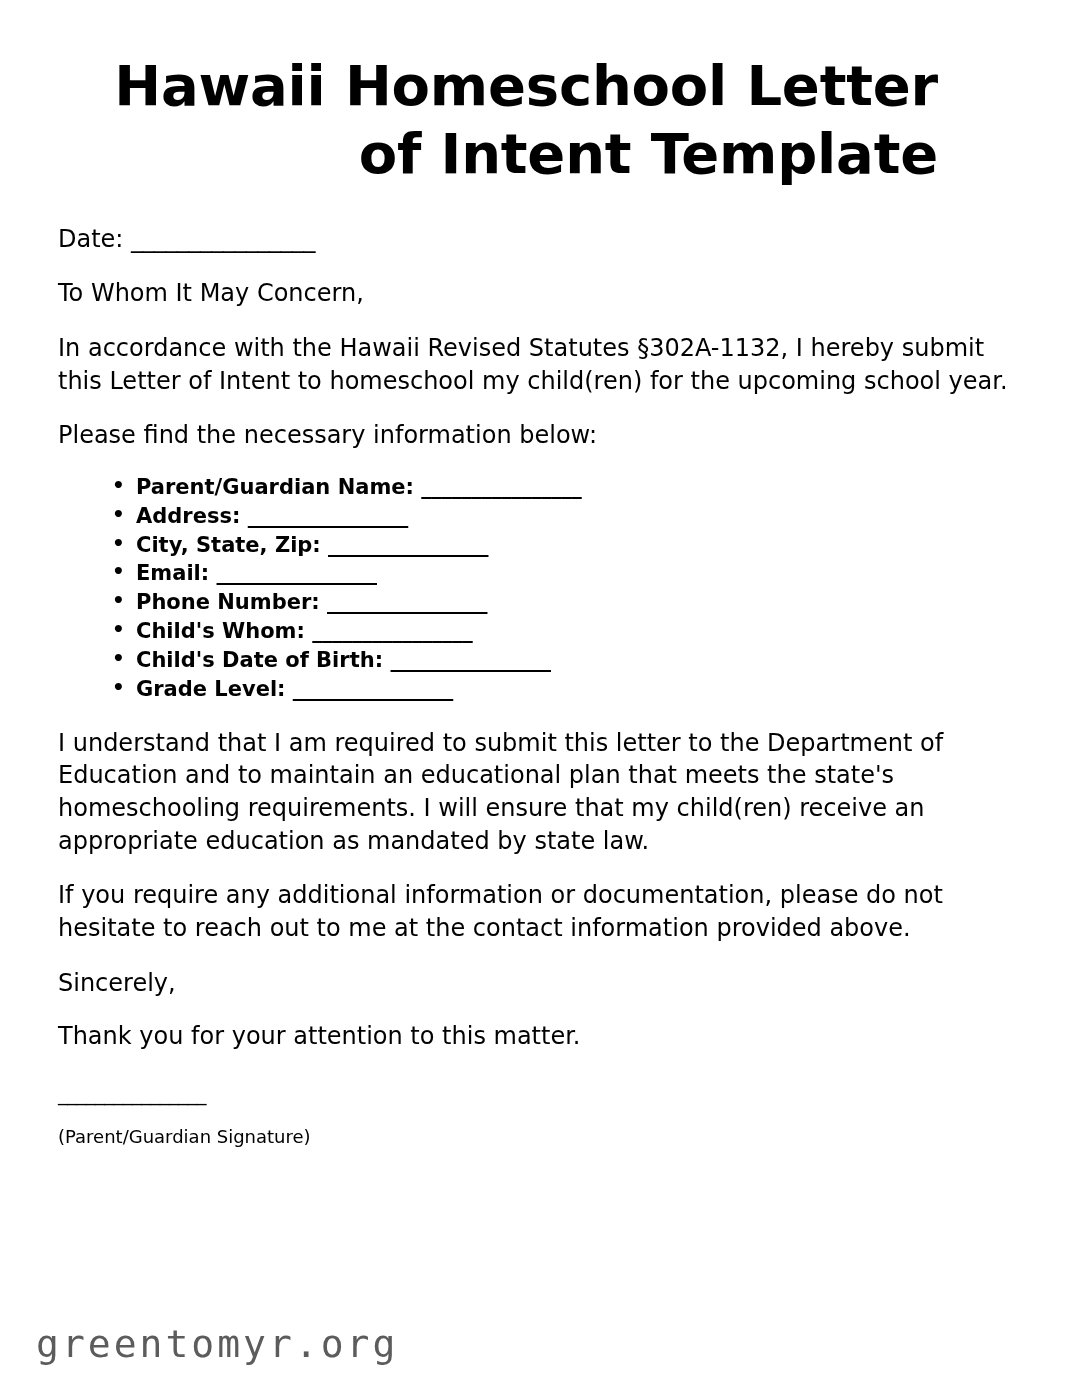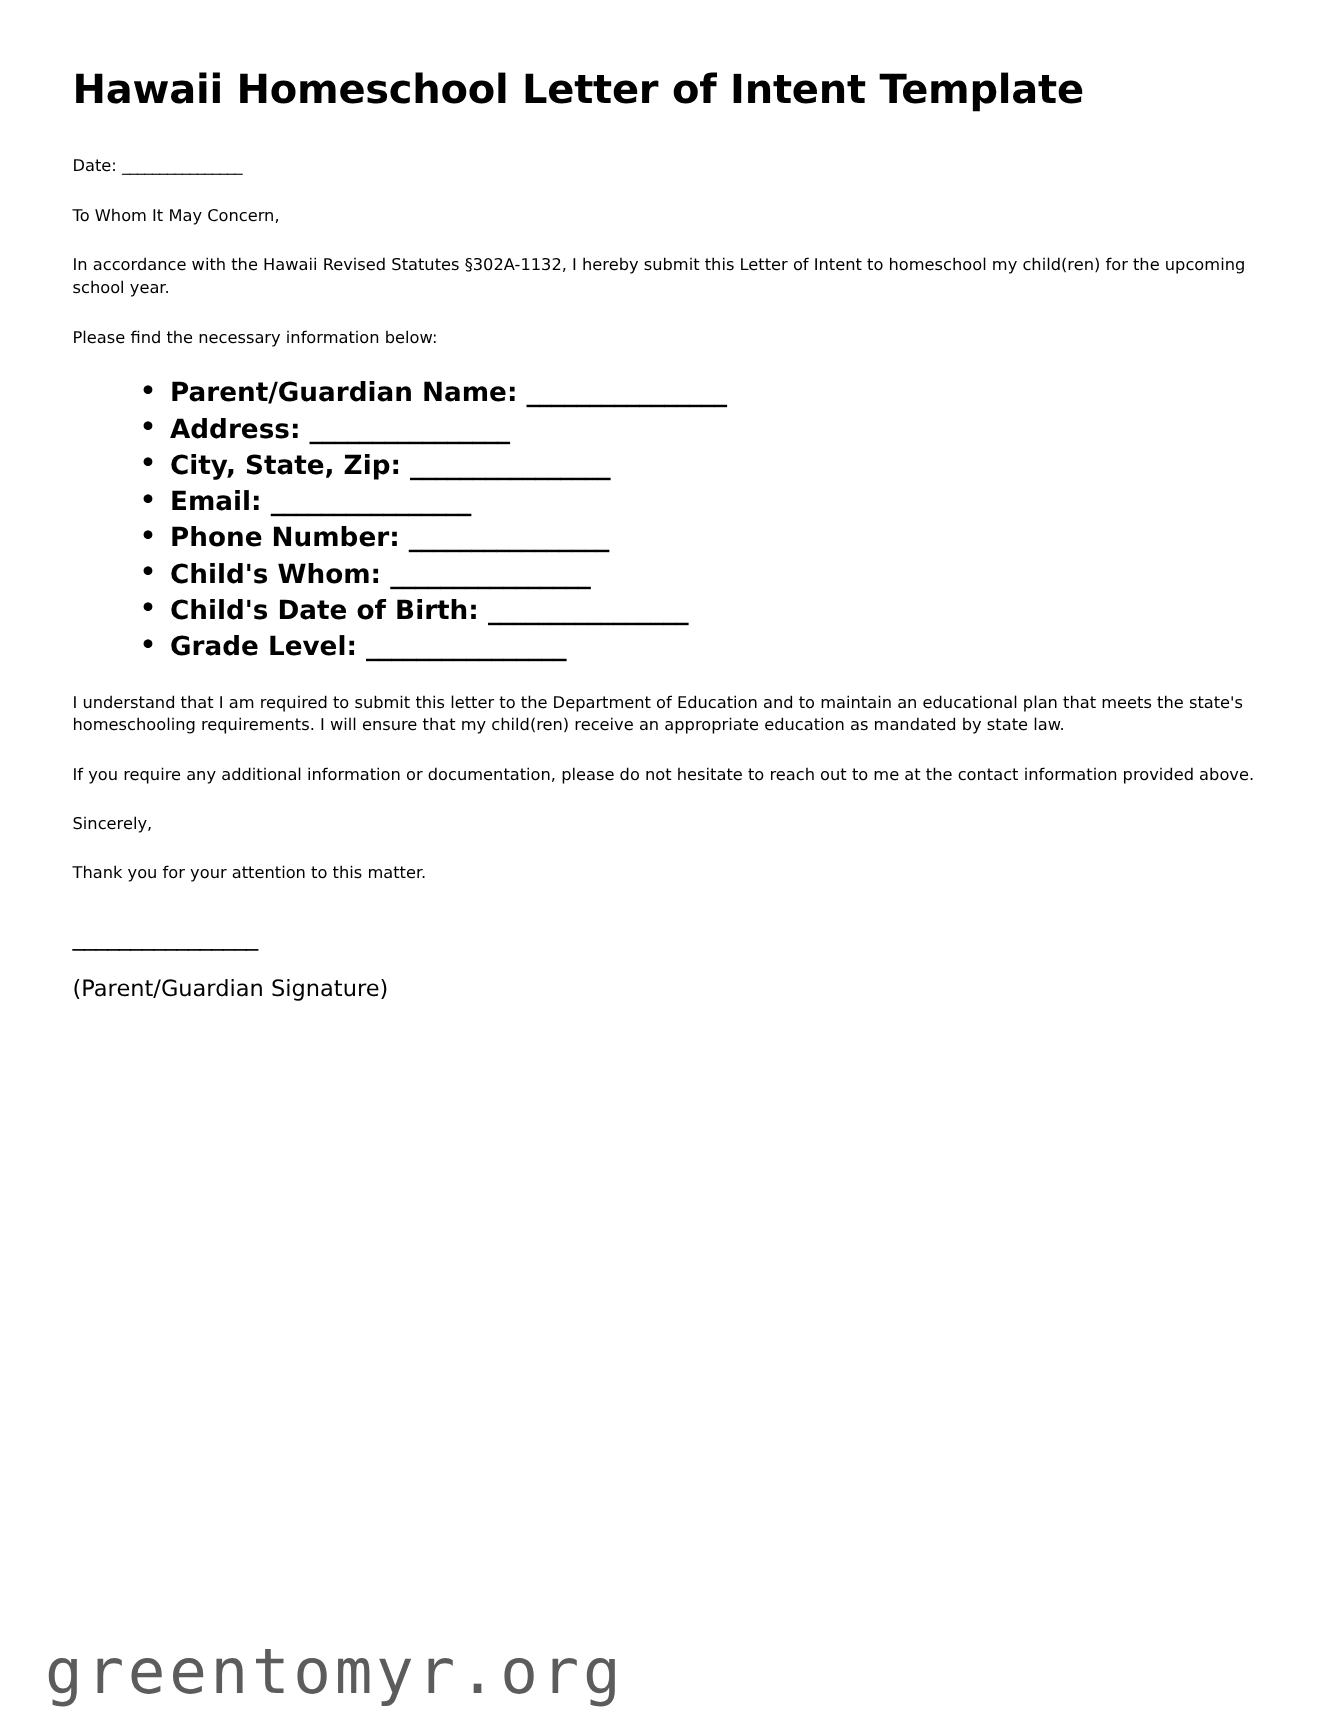--- a/index.html
+++ b/index.html
@@ -14,29 +14,30 @@
     color: #000000;
     position: relative;
     overflow: hidden;
   }
   .page {
     padding: 52px 62px 0 58px;
     box-sizing: border-box;
     width: 1073px;
   }
   .doc-title {
-    font-size: 32px;
+    font-size: 56px;
     font-weight: bold;
     line-height: 1.22;
     letter-spacing: -0.2px;
     margin: 0 0 34px 0;
     max-width: 880px;
+    text-align: right;
   }
   .para {
-    font-size: 13px;
+    font-size: 24px;
     line-height: 1.36;
     margin: 0 0 22px 0;
     max-width: 950px;
   }
   .para.tight {
     margin-bottom: 21px;
   }
   .blank {
     letter-spacing: -0.5px;
   }
@@ -70,21 +71,21 @@
   }
   .sig-caption {
     font-size: 18px;
     margin: 0;
   }
   .watermark {
     position: absolute;
     left: 36px;
     bottom: 22px;
     font-family: "DejaVu Sans Mono", monospace;
-    font-size: 50px;
+    font-size: 38px;
     color: #5c5c5c;
     letter-spacing: 3px;
   }
 </style>
 </head>
 <body>
 
 <div class="page">
 
   <h1 class="doc-title">Hawaii Homeschool Letter of Intent Template</h1>

